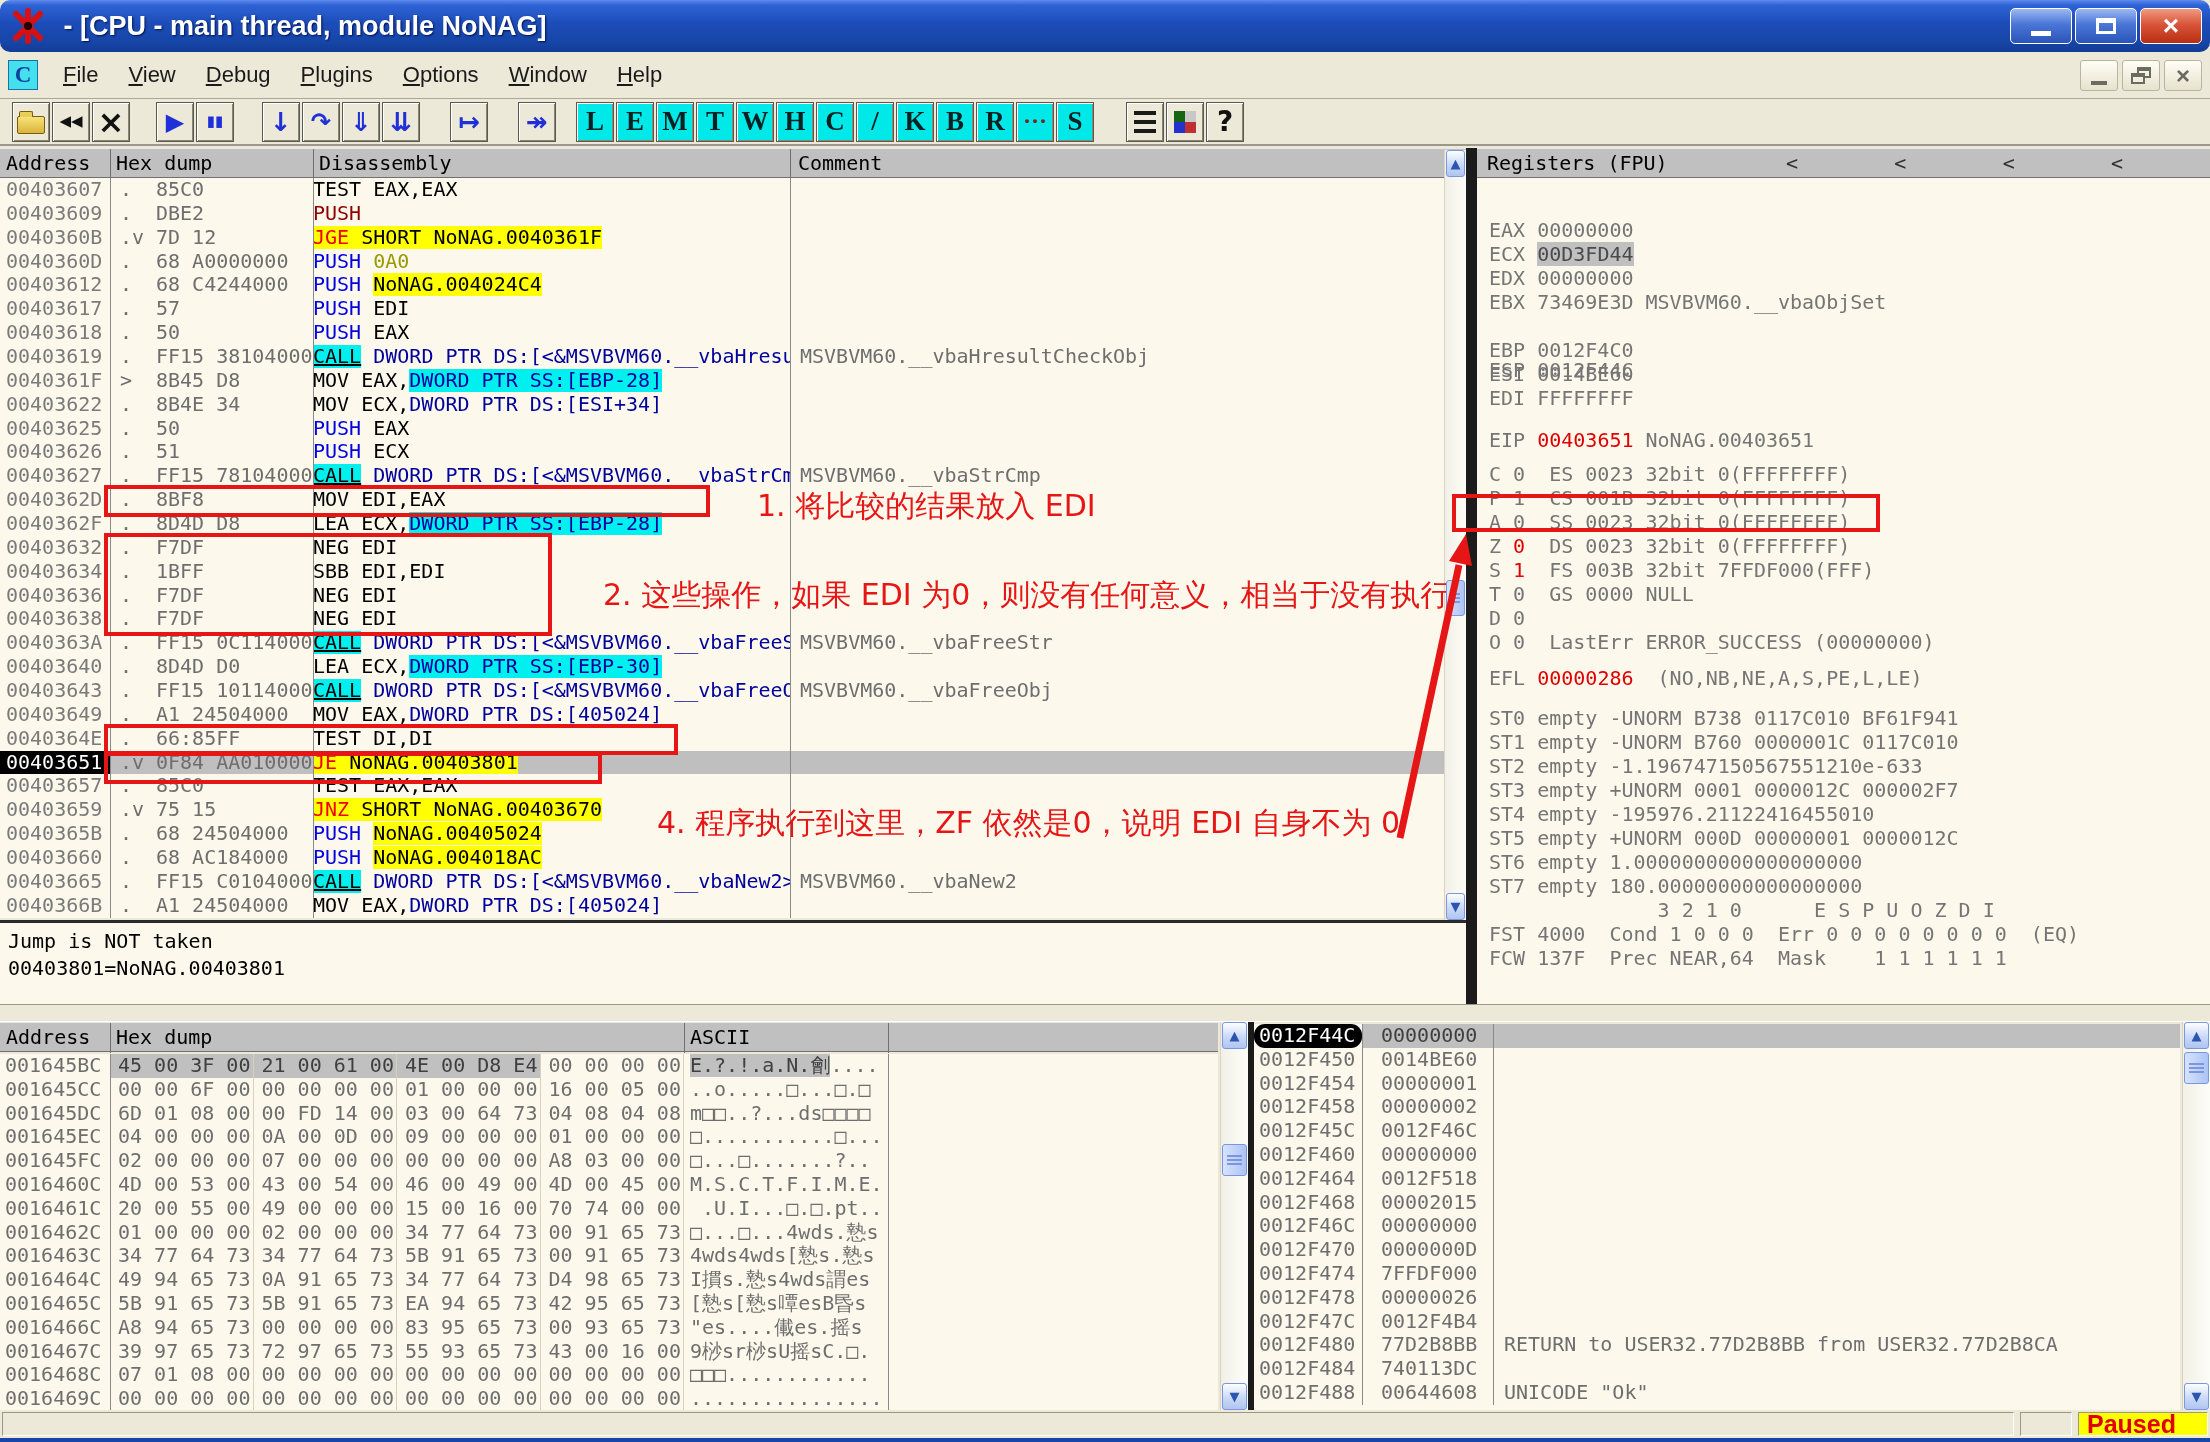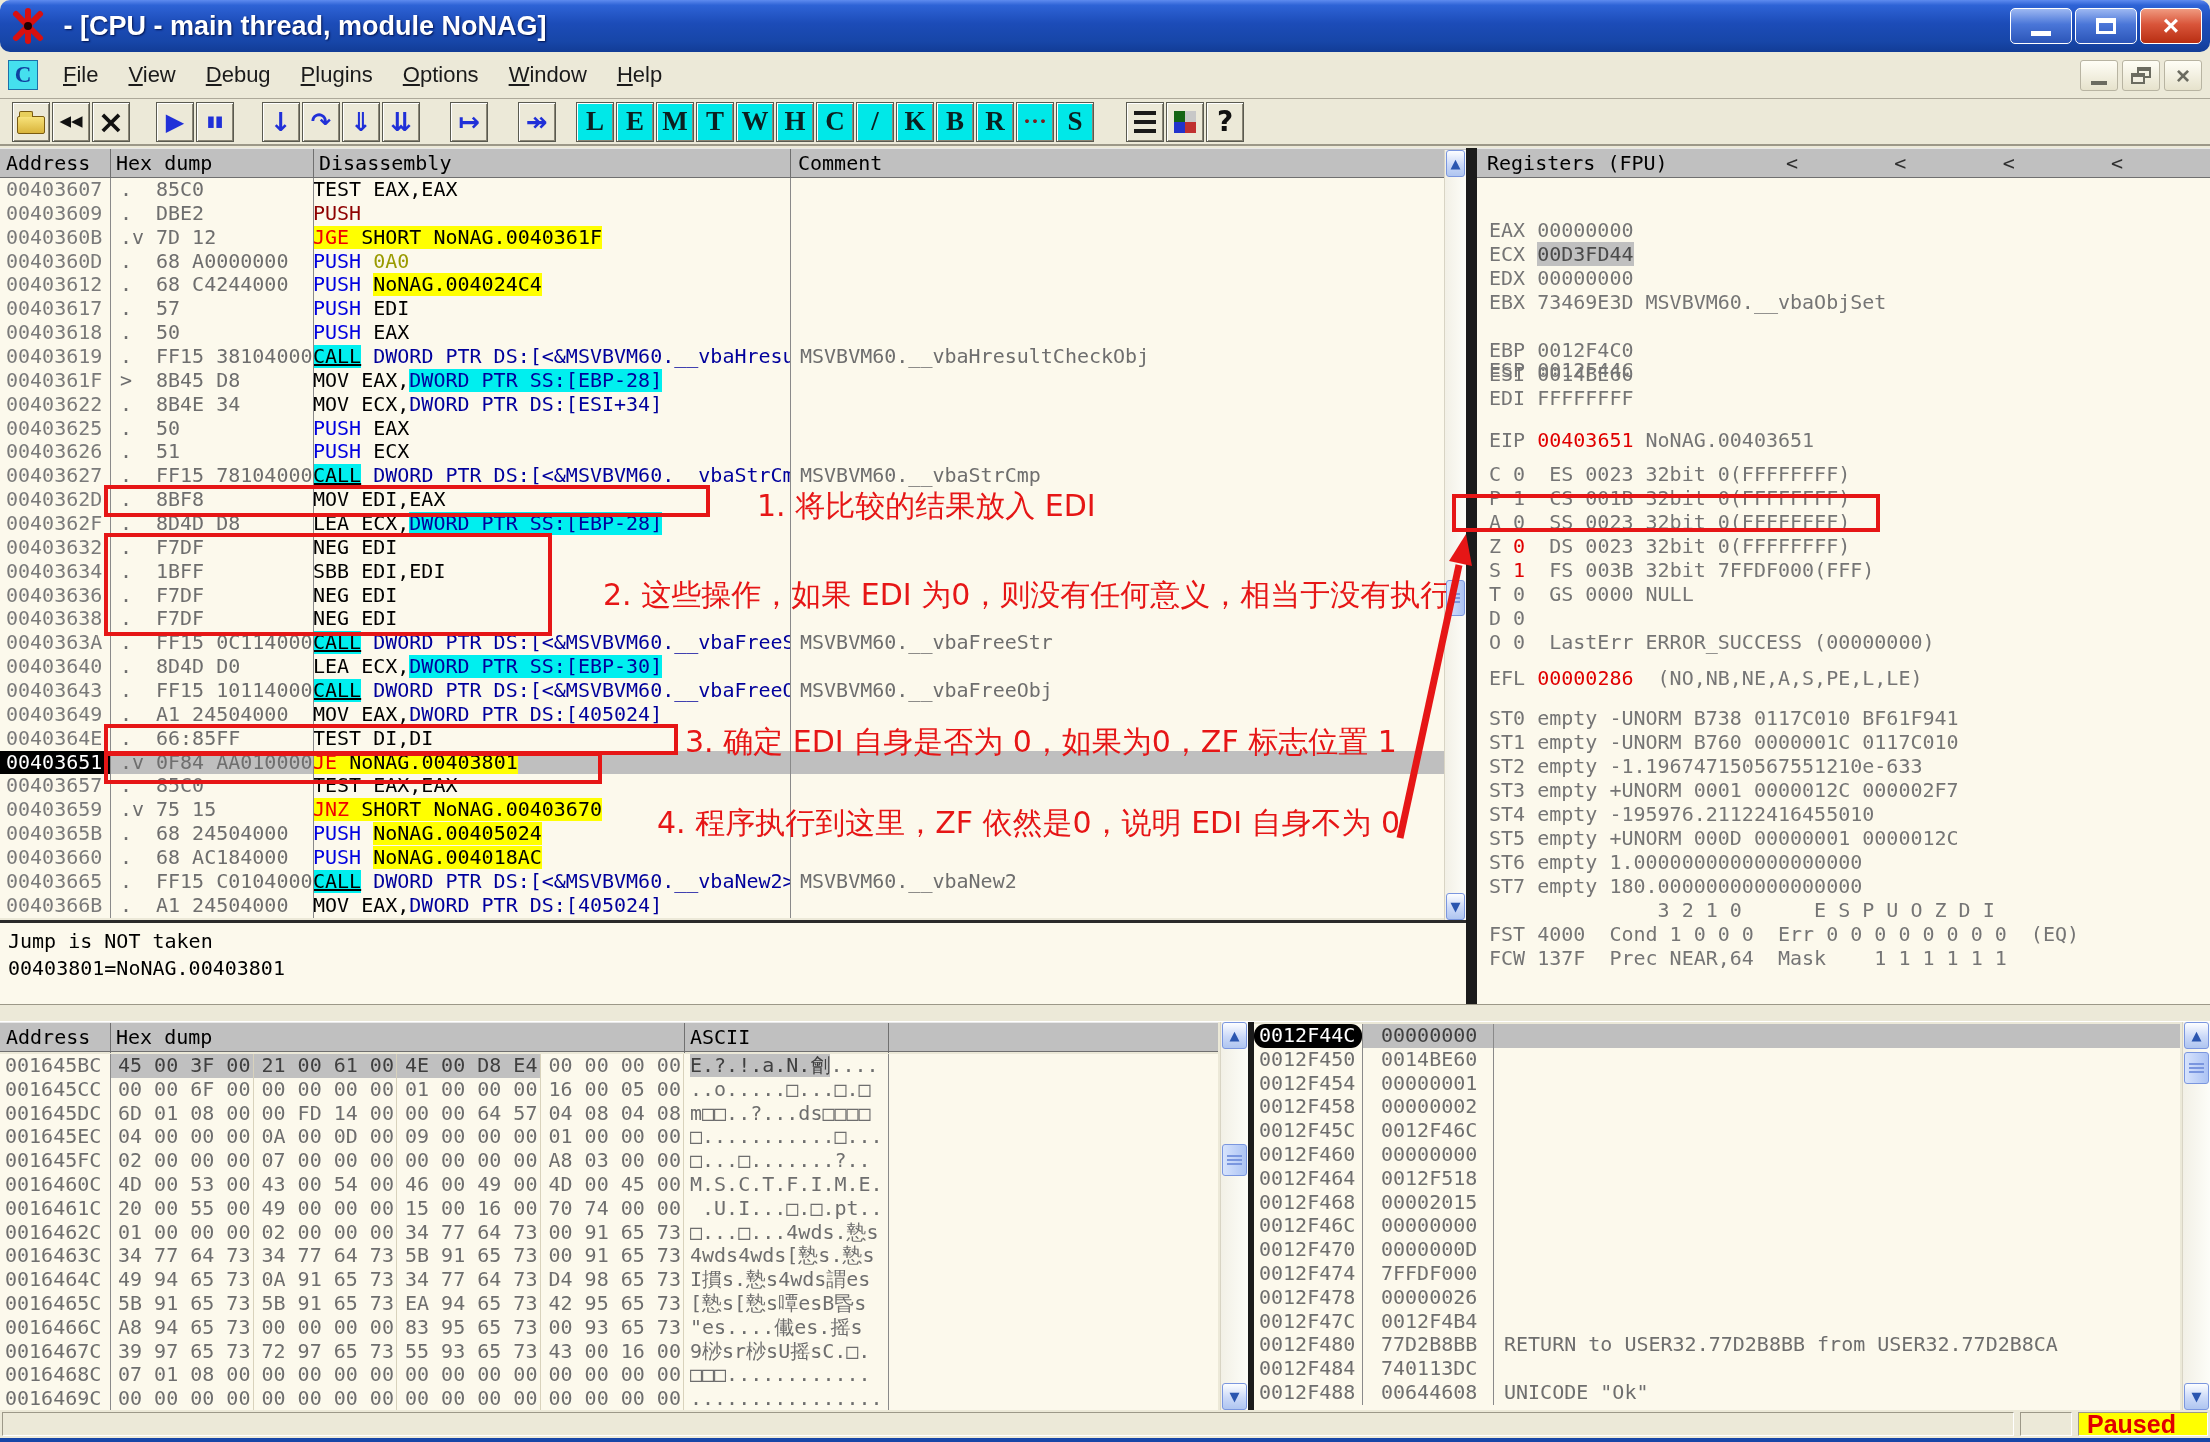--- a/index.html
+++ b/index.html
@@ -573,21 +573,21 @@
           <div class="hgrp">00 00 6F 00</div>
           <div class="hgrp">00 00 00 00</div>
           <div class="hgrp">01 00 00 00</div>
           <div class="hgrp">16 00 05 00</div>
           <div class="hascii"><span>..o.....□...□.□</span></div>
         </div>
         <div class="hrow">
           <div class="ha">001645DC</div>
           <div class="hgrp">6D 01 08 00</div>
           <div class="hgrp">00 FD 14 00</div>
-          <div class="hgrp">00 00 64 57</div>
+          <div class="hgrp">03 00 64 73</div>
           <div class="hgrp">04 08 04 08</div>
           <div class="hascii"><span>m□□..?...ds□□□□</span></div>
         </div>
         <div class="hrow">
           <div class="ha">001645EC</div>
           <div class="hgrp">04 00 00 00</div>
           <div class="hgrp">0A 00 0D 00</div>
           <div class="hgrp">09 00 00 00</div>
           <div class="hgrp">01 00 00 00</div>
           <div class="hascii"><span>□...........□...</span></div>
@@ -787,21 +787,20 @@
   <div id="statusbar">
     <div class="sseg" style="left:2px;width:2012px;"></div>
     <div class="sseg" style="left:2020px;width:52px;"></div>
     <div class="sseg" id="seg-paused" style="left:2078px;width:130px;">Paused</div>
   </div>
   <div id="winborder"></div>
 
   <div id="ann-layer">
     <div class="ann" style="left:757px;top:338px;">1. 将比较的结果放入 EDI</div>
     <div class="ann" style="left:603px;top:427px;">2. 这些操作，如果 EDI 为0，则没有任何意义，相当于没有执行</div>
-    <div class="ann" style="left:685px;top:574px;">3. 确定 EDI 自身是否为 0，如果为0，ZF 标志位置 1</div>
     <div class="ann" style="left:657px;top:655px;">4. 程序执行到这里，ZF 依然是0，说明 EDI 自身不为 0</div>
   </div>
 
   <div class="redbox" style="left:104px;top:485px;width:606px;height:32px;"></div>
   <div class="redbox" style="left:104px;top:533px;width:448px;height:103px;"></div>
   <div class="redbox" style="left:104px;top:724px;width:574px;height:31px;"></div>
   <div class="redbox" style="left:104px;top:752px;width:498px;height:32px;"></div>
   <div class="redbox" style="left:1452px;top:494px;width:428px;height:38px;"></div>
 
   <svg id="arrow-svg" width="2210" height="1442">

